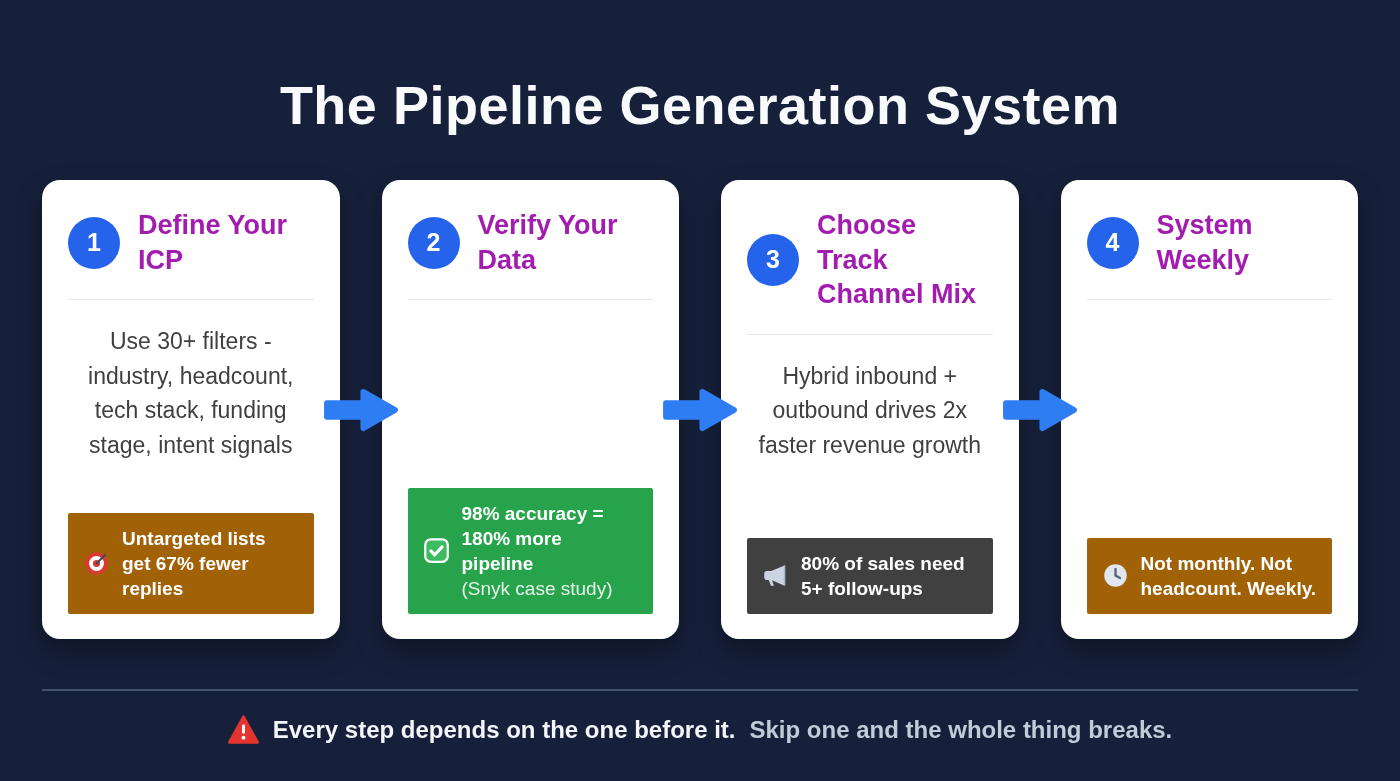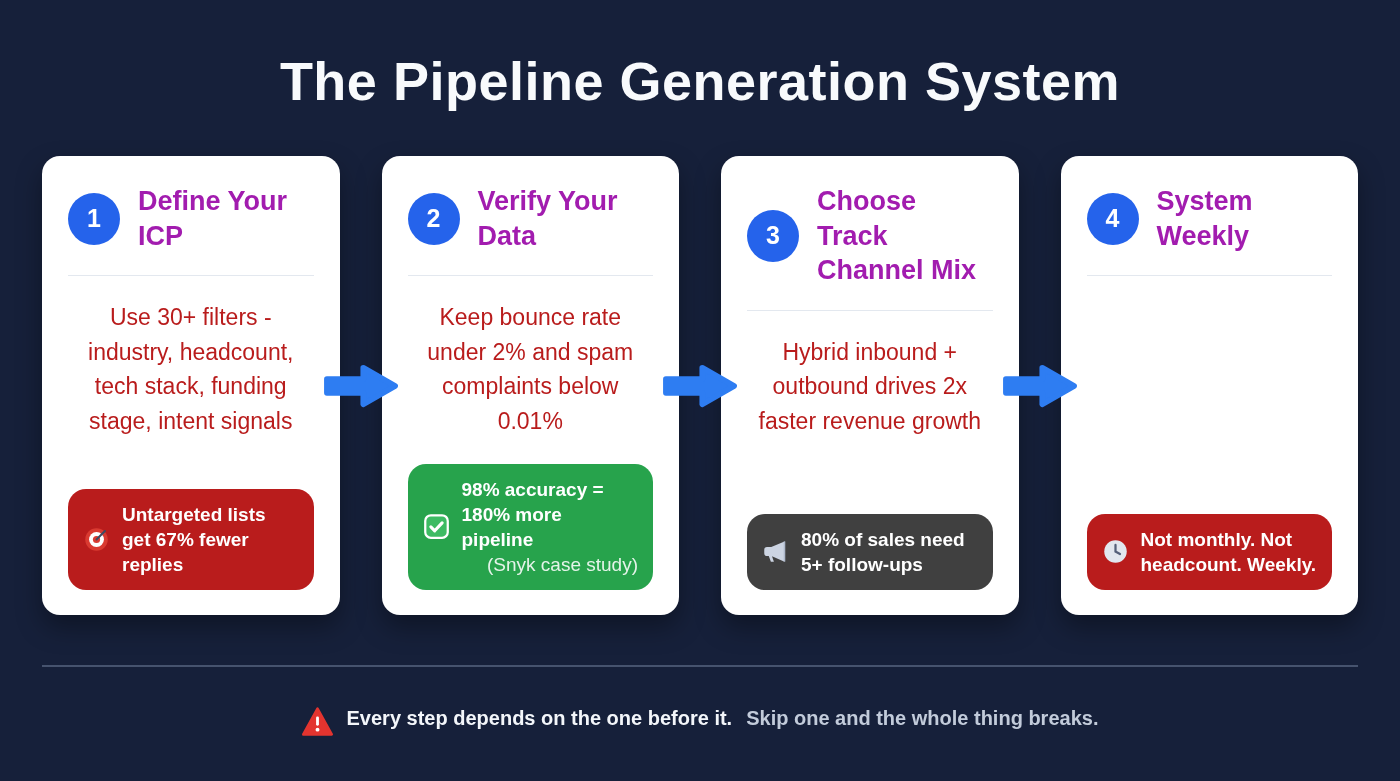--- a/index.html
+++ b/index.html
@@ -2,21 +2,21 @@
 <html><head>
 <meta charset="utf-8">
 <style>
   * { box-sizing: border-box; margin: 0; padding: 0; }
   html, body { width: 1400px; height: 781px; overflow: hidden; }
   body {
     background: #16203a;
     font-family: "Liberation Sans", "DejaVu Sans", sans-serif;
   }
   .page-title {
-    padding-top: 50px;
+    padding-top: 74px;
     text-align: center;
     font-size: 54px;
     font-weight: 800;
     letter-spacing: 0.5px;
     color: #f8fafc;
   }
   .cards-row {
     display: flex;
     align-items: stretch;
     padding: 0 42px;
@@ -59,64 +59,63 @@
   }
   .card-divider {
     border-top: 1px solid #e3e8ef;
     margin-top: 22px;
   }
   .card-body {
     margin: 24px 2px 0;
     text-align: center;
     font-size: 23px;
     line-height: 1.5;
-    color: #b91c1c;
+    color: #404040;
   }
   .badge {
     margin-top: auto;
     display: flex;
     align-items: center;
     gap: 12px;
     padding: 13px 15px;
-    border-radius: 18px;
+    border-radius: 2px;
     color: #ffffff;
     font-weight: 700;
     font-size: 19px;
     line-height: 1.32;
   }
-  .badge-orange { background: #b91c1c; }
+  .badge-orange { background: #a16207; }
   .badge-green  { background: #27a34c; }
   .badge-blue   { background: #404040; }
   .badge-icon { display: flex; align-items: center; flex-shrink: 0; }
   .badge-sub {
     display: block;
     font-weight: 500;
     color: rgba(255,255,255,0.88);
-    text-align: right;
   }
   .arrow-wrap {
     width: 42px;
     display: flex;
     align-items: center;
     justify-content: center;
     overflow: visible;
     z-index: 2;
   }
   .arrow-wrap svg { flex-shrink: 0; }
   .footer-divider {
     margin: 50px 42px 0;
     border-top: 2px solid #46536e;
   }
   .footer {
-    margin-top: 40px;
+    margin-top: 24px;
     display: flex;
     justify-content: center;
-    align-items: flex-start;
+    align-items: flex-end;
     gap: 14px;
-    font-size: 20px;
+    font-size: 24px;
   }
   .footer-bold { font-weight: 800; color: #f3f6fa; }
   .footer-rest { color: #c2cbda; font-weight: 700; }
 </style>
 </head>
 <body>
 
 <h1 class="page-title">The Pipeline Generation System</h1>
 
 <div class="cards-row">
@@ -146,21 +145,20 @@
       <path d="M6 16 H38 V6 L66 22 L38 38 V28 H6 Z" fill="#2e7df2" stroke="#2e7df2" stroke-width="5" stroke-linejoin="round"></path>
     </svg>
   </div>
 
   <div class="card">
     <div class="card-head">
       <div class="num-circle">2</div>
       <h2 class="card-title">Verify Your Data</h2>
     </div>
     <div class="card-divider"></div>
-    <p class="card-body">Keep bounce rate under 2% and spam complaints below 0.01%</p>
     <div class="badge badge-green">
       <span class="badge-icon">
         <svg width="27" height="27" viewBox="0 0 24 24">
           <rect x="2" y="2" width="20" height="20" rx="5" fill="#3dbb63" stroke="#ffffff" stroke-width="2"></rect>
           <path d="M7 12.4 L10.4 15.8 L17 8.8" stroke="#ffffff" stroke-width="2.8" fill="none" stroke-linecap="round" stroke-linejoin="round"></path>
         </svg>
       </span>
       <span class="badge-text">
         <span>98% accuracy = 180% more pipeline</span>
         <span class="badge-sub">(Snyk case study)</span>

